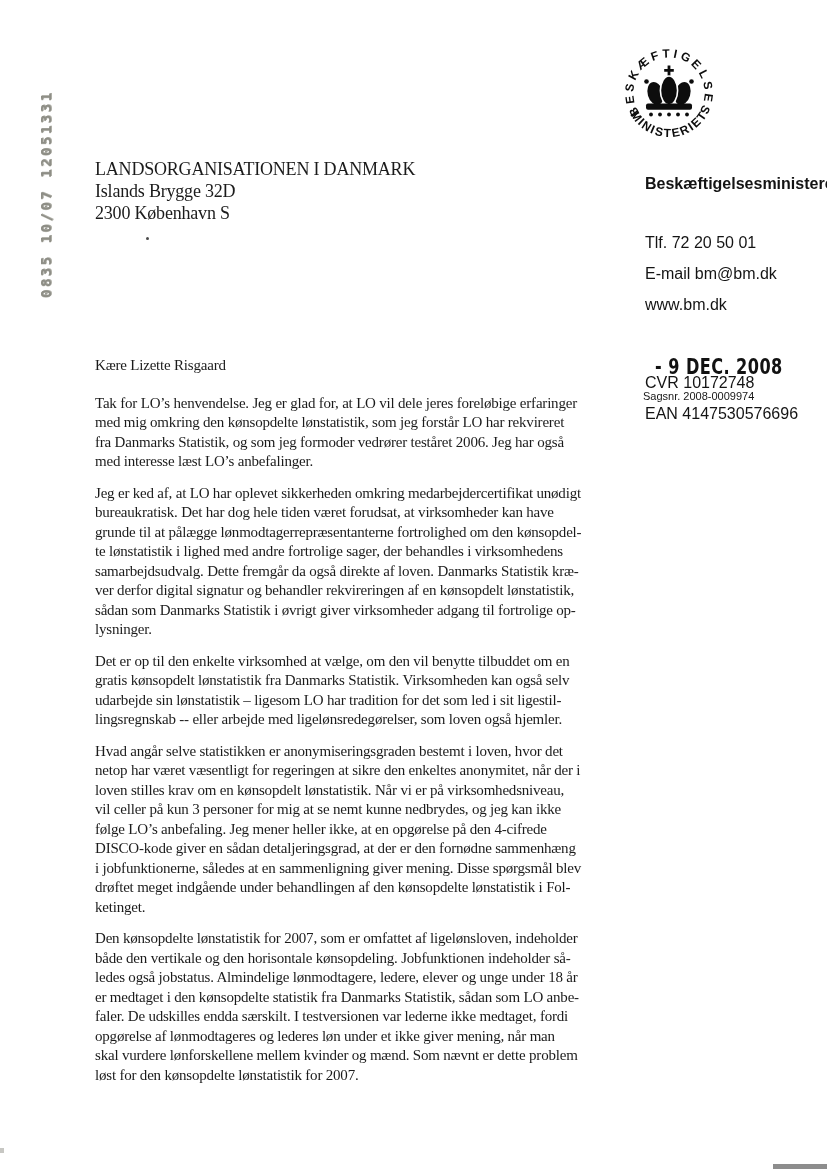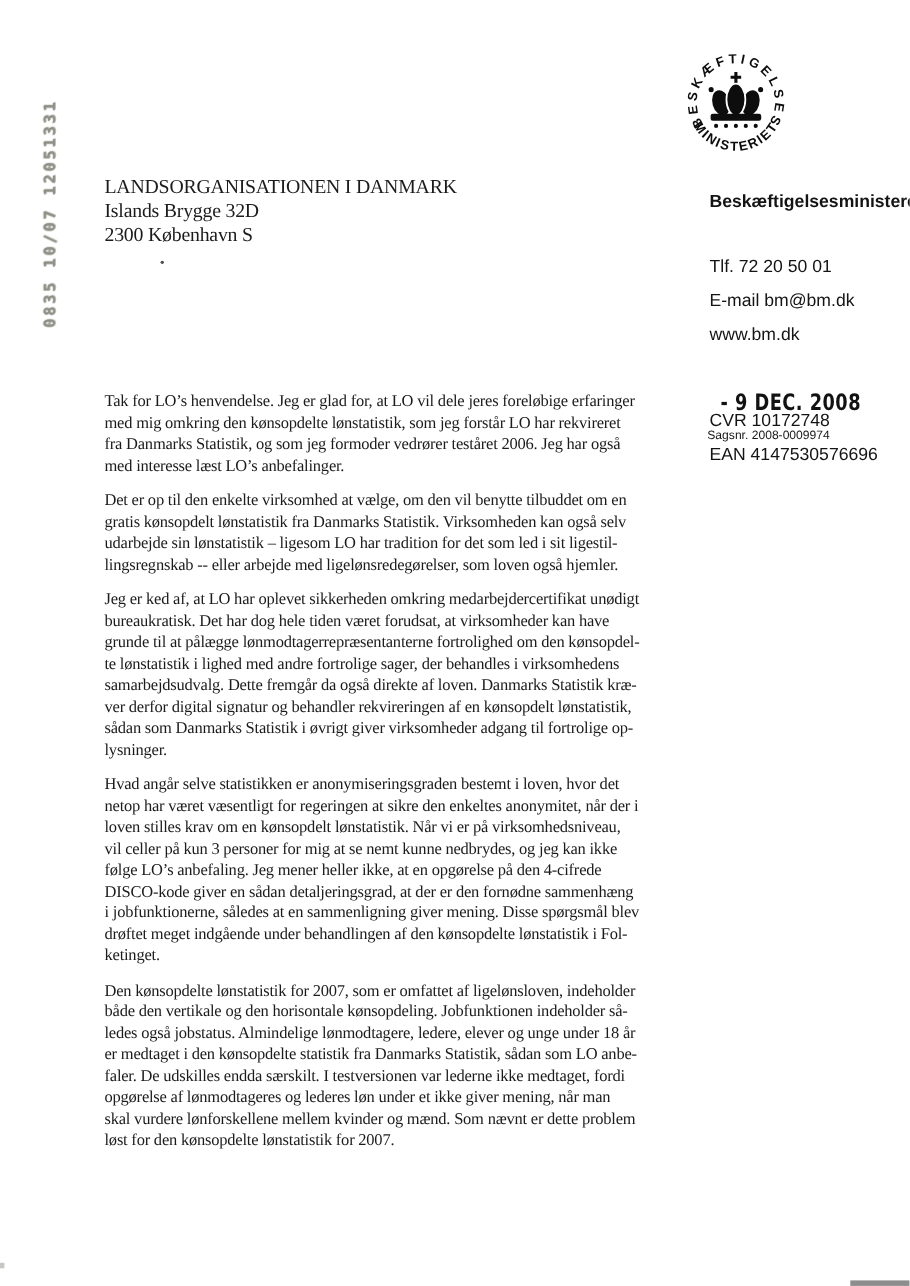--- a/index.html
+++ b/index.html
@@ -124,36 +124,37 @@
     <div class="sender-gap2">
       <div>CVR 10172748</div>
       <div>EAN 4147530576696</div>
     </div>
   </div>
 
   <div class="date-stamp">- 9 DEC. 2008</div>
   <div class="case-number">Sagsnr. 2008-0009974</div>
 
   <div class="letter-body">
+    <div class="salutation">Kære Lizette Risgaard</div>
     <p>Tak for LO’s henvendelse. Jeg er glad for, at LO vil dele jeres foreløbige erfaringer
 med mig omkring den kønsopdelte lønstatistik, som jeg forstår LO har rekvireret
 fra Danmarks Statistik, og som jeg formoder vedrører teståret 2006. Jeg har også
 med interesse læst LO’s anbefalinger.</p>
-    <p>Det er op til den enkelte virksomhed at vælge, om den vil benytte tilbuddet om en
-gratis kønsopdelt lønstatistik fra Danmarks Statistik. Virksomheden kan også selv
-udarbejde sin lønstatistik – ligesom LO har tradition for det som led i sit ligestil-
-lingsregnskab -- eller arbejde med ligelønsredegørelser, som loven også hjemler.</p>
     <p>Jeg er ked af, at LO har oplevet sikkerheden omkring medarbejdercertifikat unødigt
 bureaukratisk. Det har dog hele tiden været forudsat, at virksomheder kan have
 grunde til at pålægge lønmodtagerrepræsentanterne fortrolighed om den kønsopdel-
 te lønstatistik i lighed med andre fortrolige sager, der behandles i virksomhedens
 samarbejdsudvalg. Dette fremgår da også direkte af loven. Danmarks Statistik kræ-
 ver derfor digital signatur og behandler rekvireringen af en kønsopdelt lønstatistik,
 sådan som Danmarks Statistik i øvrigt giver virksomheder adgang til fortrolige op-
 lysninger.</p>
+    <p>Det er op til den enkelte virksomhed at vælge, om den vil benytte tilbuddet om en
+gratis kønsopdelt lønstatistik fra Danmarks Statistik. Virksomheden kan også selv
+udarbejde sin lønstatistik – ligesom LO har tradition for det som led i sit ligestil-
+lingsregnskab -- eller arbejde med ligelønsredegørelser, som loven også hjemler.</p>
     <p>Hvad angår selve statistikken er anonymiseringsgraden bestemt i loven, hvor det
 netop har været væsentligt for regeringen at sikre den enkeltes anonymitet, når der i
 loven stilles krav om en kønsopdelt lønstatistik. Når vi er på virksomhedsniveau,
 vil celler på kun 3 personer for mig at se nemt kunne nedbrydes, og jeg kan ikke
 følge LO’s anbefaling. Jeg mener heller ikke, at en opgørelse på den 4-cifrede
 DISCO-kode giver en sådan detaljeringsgrad, at der er den fornødne sammenhæng
 i jobfunktionerne, således at en sammenligning giver mening. Disse spørgsmål blev
 drøftet meget indgående under behandlingen af den kønsopdelte lønstatistik i Fol-
 ketinget.</p>
     <p>Den kønsopdelte lønstatistik for 2007, som er omfattet af ligelønsloven, indeholder

